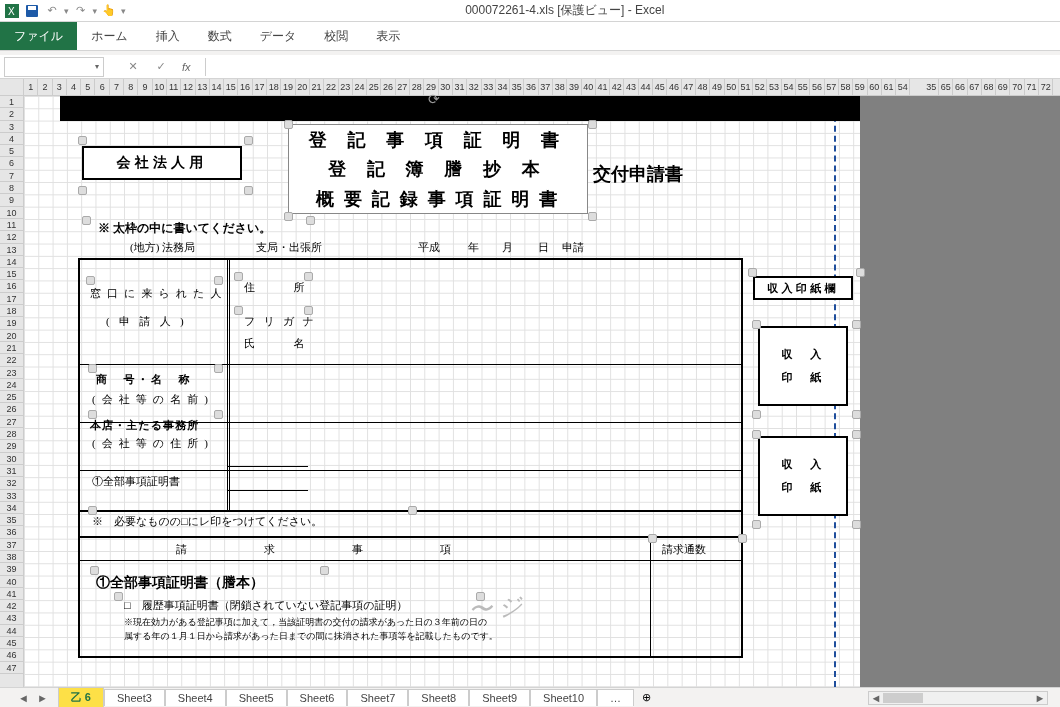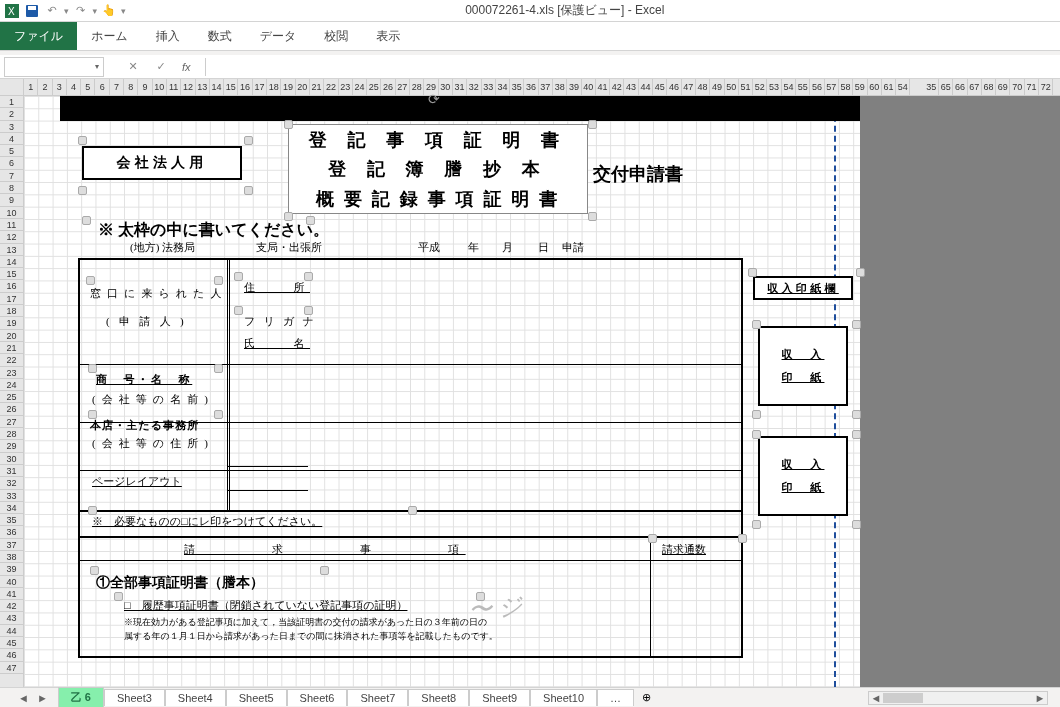--- a/index.html
+++ b/index.html
@@ -30,31 +30,31 @@
 .gray-right { position: absolute; right: 0; top: 17px; bottom: 0; width: 200px; background: #808080;}
 .print-line-v { position: absolute; top: 17px; bottom: 0; border-right: 2px dashed #1f4e9c; }
 .form-overlay { position: absolute; left: 24px; top: 17px; width: 812px; font-family: "MS Mincho", serif;}
 .fo-black { position: absolute; left: 12px; top: 0; right: 0; height: 25px; background: #000;}
 .deco { position: absolute; width: 9px; height: 9px; background: #ddd; border: 1px solid #aaa; border-radius: 2px;}
 .rot { position: absolute; color: #999; font-size: 14px;}
 .tbox { position: absolute; background: #fff; border: 1px solid #888; display: flex; align-items: center; justify-content: center; font-family: "MS Mincho", serif;}
 .tbox.thick { border: 2px solid #000;}
 .big-title { font-size: 18px; font-weight: bold; letter-spacing: 0.45em;}
 .med { font-size: 14px; font-weight: bold;}
-.sm { font-size: 11px; text-decoration: underline;}
+.sm { font-size: 11px;}
 .xs { font-size: 10px;}
 .label-row { position: absolute; font-size: 11px; text-align: center;}
 .form-border { position: absolute; border: 2px solid #000;}
 .vline { position: absolute; border-left: 3px double #000; top:0; bottom:0;}
 .hline { position: absolute; border-top: 1px solid #000; left:0; right:0;}
 .status-bar { height: 20px; background: #f3f2f1; border-top: 1px solid #d4d4d4; display: flex; align-items: center; padding: 0 8px;}
 .tab-strip { display: flex; align-items: center; gap: 0; height: 20px;}
 .nav-arrows { display: flex; gap: 8px; padding: 0 10px; color: #666;}
 .sheet-tab { padding: 2px 12px; border: 1px solid #ccc; border-bottom: none; background: #fff; font-size: 11px; color: #444;}
-.sheet-tab.active { background: #86efac; border-bottom: 2px solid #217346; color: #217346; font-weight: bold;}
+.sheet-tab.active { background: #fde047; border-bottom: 2px solid #217346; color: #217346; font-weight: bold;}
 .scroll-h { flex: 1; display: flex; justify-content: flex-end; padding-right: 4px;}
 .scrollbar-h { width: 180px; height: 14px; background: #f0f0f0; border: 1px solid #ccc; position: relative;}
 .scrollbar-h .thumb { position: absolute; left: 14px; top: 1px; width: 40px; height: 10px; background: #cdcdcd;}
 .gray-swoosh { position: absolute; width: 100px; height: 30px; font-size: 24px; color: #bbb; font-style: italic; transform: rotate(-5deg); pointer-events: none;}
 .box-label { letter-spacing: 0.3em; font-weight: bold;}
 </style>
 </head>
 <body>
 
 <div class="title-bar">
@@ -252,21 +252,21 @@
           <span class="big-title">登 記 事 項 証 明 書</span>
         </div>
       <div class="tbox" style="left:240px; top:58px; width:300px; height:30px; border-width:0 1px">
           <span class="big-title">登 記 簿 謄 抄 本</span>
         </div>
       <div class="tbox" style="left:240px; top:88px; width:300px; height:30px; border-width:0 1px 1px 1px">
           <span class="big-title" style="letter-spacing:0.15em">概 要 記 録 事 項 証 明 書</span>
         </div>
       <div class="label-row" style="left:545px; top:66px; font-size:18px; font-weight:bold">交付申請書</div>
 
-      <div class="label-row" style="left:50px; top:124px; font-weight:bold; font-size:16px">※ 太枠の中に書いてください。</div>
+      <div class="label-row" style="left:50px; top:124px; font-weight:bold; font-size:12px">※ 太枠の中に書いてください。</div>
       <div class="label-row" style="left:82px; top:144px">(地方) 法務局</div>
       <div class="label-row" style="left:208px; top:144px">支局・出張所</div>
       <div class="label-row" style="left:370px; top:144px">平成</div>
       <div class="label-row" style="left:420px; top:144px">年</div>
       <div class="label-row" style="left:454px; top:144px">月</div>
       <div class="label-row" style="left:490px; top:144px">日</div>
       <div class="label-row" style="left:514px; top:144px">申請</div>
 
       <div class="form-border" style="left:30px; top:162px; width:665px; height:400px">
         <div class="vline" style="left:147px; height:250px"></div>
@@ -284,24 +284,24 @@
       <div class="label-row sm" style="left:196px; top:184px; letter-spacing:0.5em">住　　所</div>
       <div class="label-row xs" style="left:196px; top:218px; letter-spacing:0.25em">フ リ ガ ナ</div>
       <div class="label-row sm" style="left:196px; top:240px; letter-spacing:0.5em">氏　　名</div>
       <div class="hline" style="left:180px; top:370px; width:80px; position:absolute; border-top:1px solid #000"></div>
       <div class="hline" style="left:180px; top:394px; width:80px; position:absolute; border-top:1px solid #000"></div>
 
       <div class="label-row sm" style="left:48px; top:276px; letter-spacing:0.25em; font-weight:bold">商　号・名　称</div>
       <div class="label-row xs" style="left:44px; top:296px; letter-spacing:0.15em">( 会 社 等 の 名 前 )</div>
       <div class="label-row xs" style="left:42px; top:322px; letter-spacing:0.1em; font-weight:bold">本店・主たる事務所</div>
       <div class="label-row xs" style="left:44px; top:340px; letter-spacing:0.15em">( 会 社 等 の 住 所 )</div>
-      <div class="label-row sm" style="left:44px; top:378px">ページレイアウト</div>
+      <div class="label-row sm" style="left:44px; top:378px">①全部事項証明書</div>
 
       <div class="label-row sm" style="left:44px; top:418px">※　必要なものの□にレ印をつけてください。</div>
-      <div class="label-row sm" style="left:136px; top:446px; letter-spacing:0.6em">請　　　　求　　　　事　　　　項</div>
+      <div class="label-row sm" style="left:128px; top:446px; letter-spacing:0.6em">請　　　　求　　　　事　　　　項</div>
       <div class="label-row sm" style="left:614px; top:446px">請求通数</div>
 
       <div class="label-row" style="left:48px; top:478px; font-size:14px; font-weight:bold">①全部事項証明書（謄本）</div>
       <div class="label-row sm" style="left:76px; top:502px">□　履歴事項証明書（閉鎖されていない登記事項の証明）</div>
       <div class="label-row xs" style="left:76px; top:520px; font-size:9px">※現在効力がある登記事項に加えて，当該証明書の交付の請求があった日の３年前の日の</div>
       <div class="label-row xs" style="left:76px; top:534px; font-size:9px">属する年の１月１日から請求があった日までの間に抹消された事項等を記載したものです。</div>
 
       <div class="gray-swoosh" style="left:420px; top:494px">〜 ジ</div>
 
       <div class="tbox thick" style="left:705px; top:180px; width:100px; height:24px">

